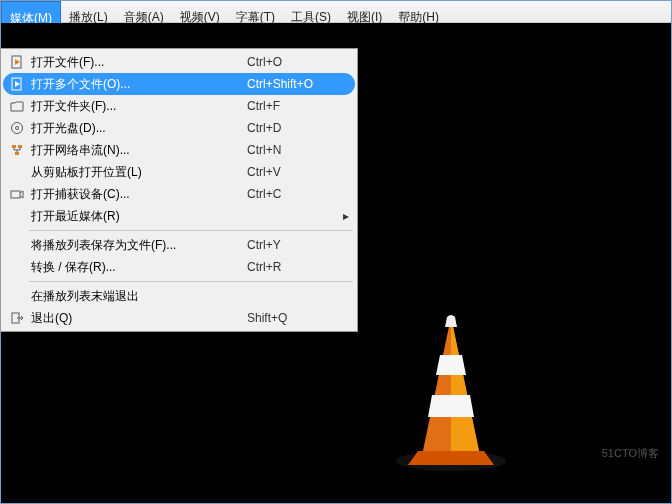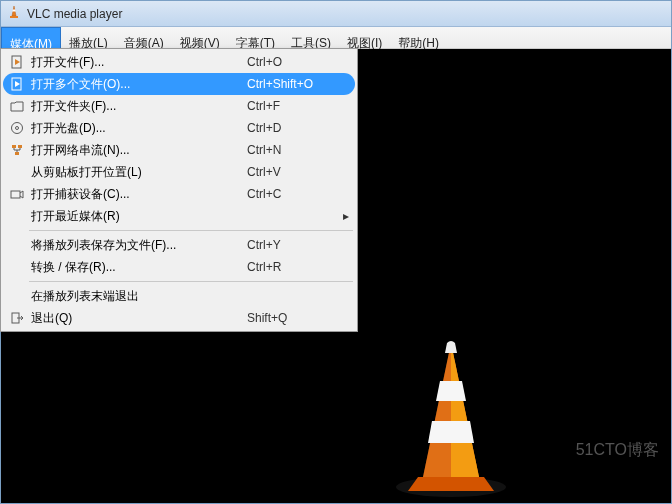--- a/index.html
+++ b/index.html
@@ -16,37 +16,27 @@
     .dropdown-inner { display:flex; flex-direction:column; padding:2px; }
     .dd-row { display:flex; align-items:center; height:22px; padding:0 6px 0 4px; cursor:default; }
     .dd-row.highlight { background:#3399ff; color:#fff;border-radius:11px; }
     .dd-icon { width:20px; display:flex; align-items:center; justify-content:center; color:#555; }
     .dd-row.highlight .dd-icon { color:#fff; }
     .dd-label { flex:1; padding-left:4px; }
     .dd-shortcut { width:90px; text-align:left; color:#333; }
     .dd-row.highlight .dd-shortcut { color:#fff; }
     .dd-arrow { width:12px; text-align:right; color:#333; }
     .dd-sep { height:1px; background:#c9c9c9; margin:3px 2px 3px 26px; }
-    .watermark { position:absolute; right:12px; bottom:42px; color:#777; font-size:16px; opacity:.7;}
+    .watermark { position:absolute; right:12px; bottom:42px; color:#777; font-size:11px; opacity:.7;}
     .big-cone { position:absolute; left:380px; top:280px; }
   </style>
 </head>
 <body>
 
 <div class="window">
-  <div class="titlebar">
-    <span class="cone-small">
-      <svg width="14" height="14" viewBox="0 0 14 14">
-          <path d="M7 1 L9 11 L5 11 Z" fill="#e67e22" stroke="#b85c12" stroke-width=".5"></path>
-          <rect x="3" y="11" width="8" height="2" fill="#e67e22"></rect>
-          <path d="M5.6 4.5 L8.4 4.5 L8.8 6.5 L5.2 6.5 Z" fill="#fff"></path>
-        </svg>
-    </span>
-    <span class="title-text">VLC media player</span>
-  </div>
 
   <div class="menubar">
     <div class="menu-item open">媒体(M)</div>
     <div class="menu-item">播放(L)</div>
     <div class="menu-item">音频(A)</div>
     <div class="menu-item">视频(V)</div>
     <div class="menu-item">字幕(T)</div>
     <div class="menu-item">工具(S)</div>
     <div class="menu-item">视图(I)</div>
     <div class="menu-item">帮助(H)</div>

